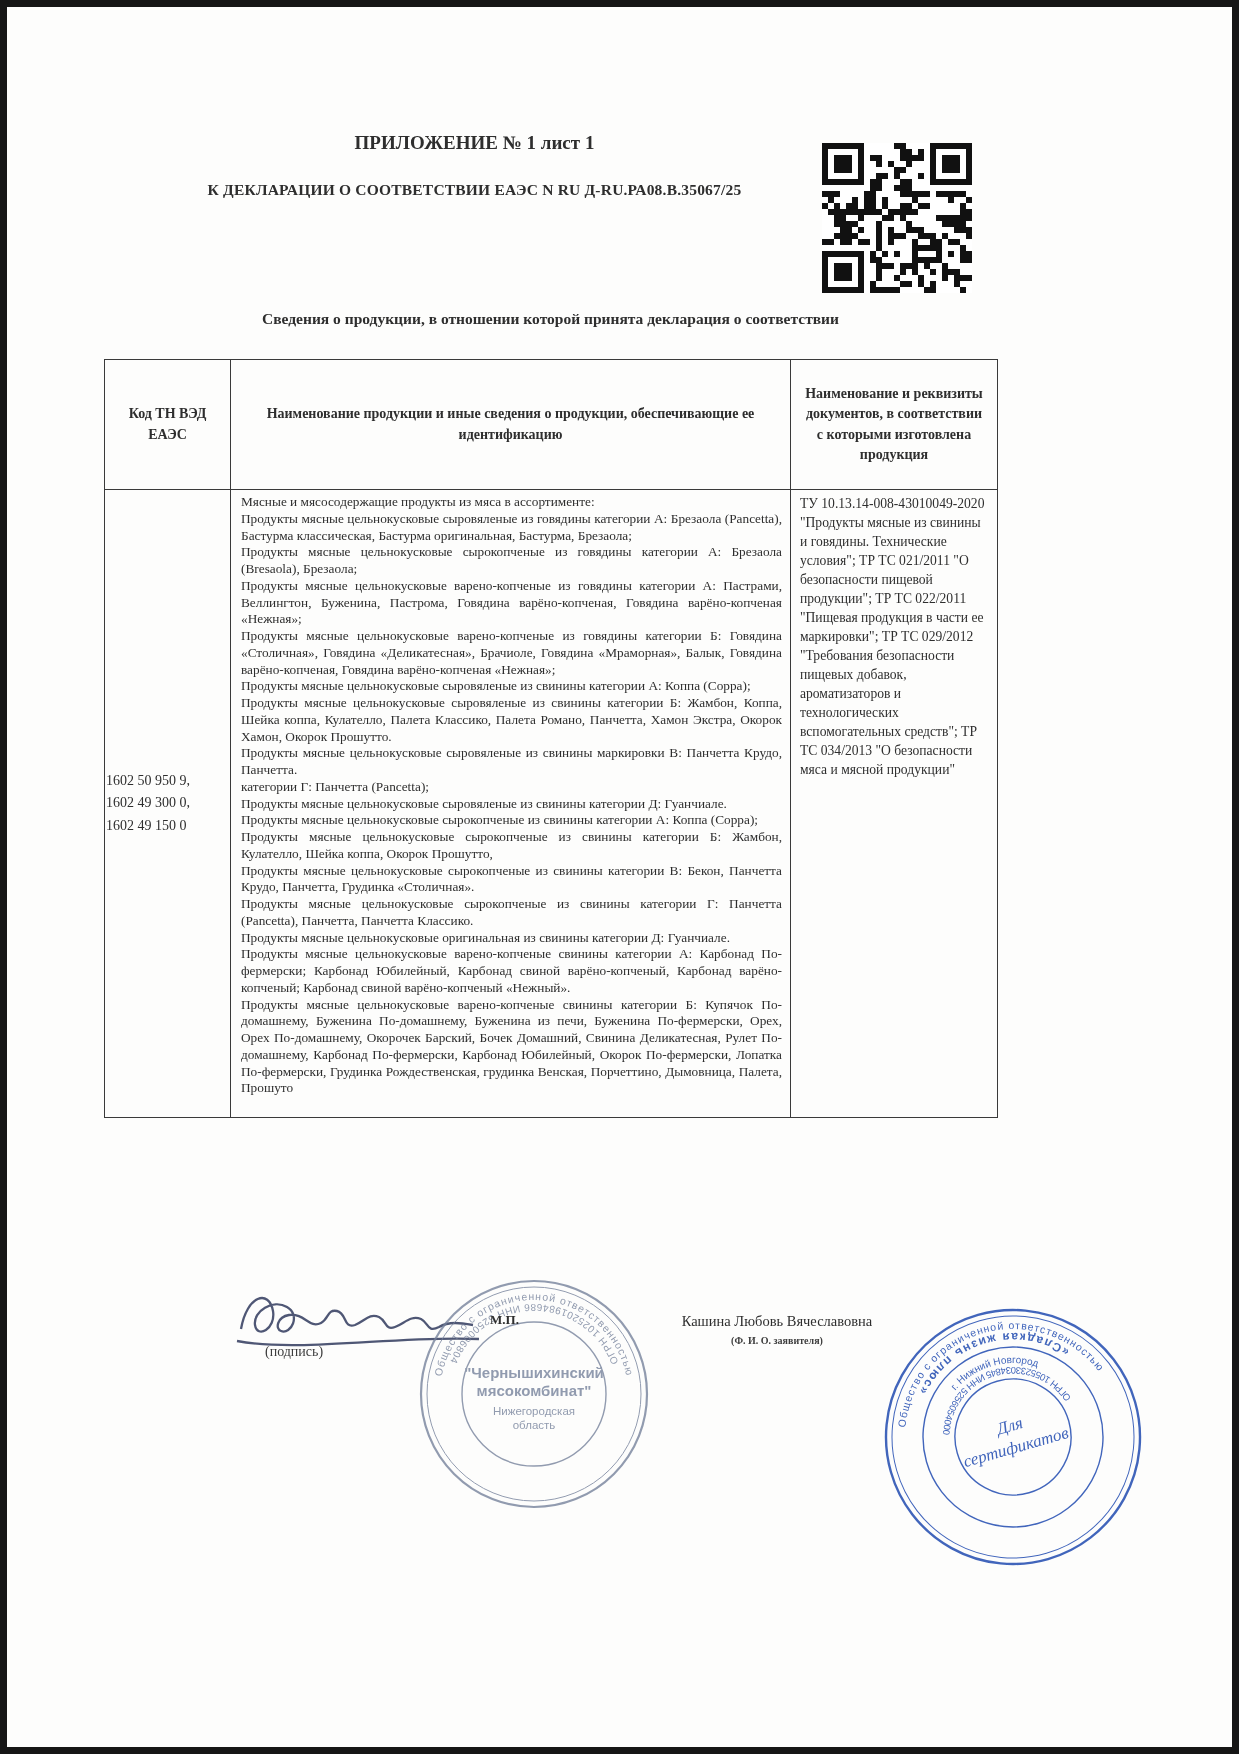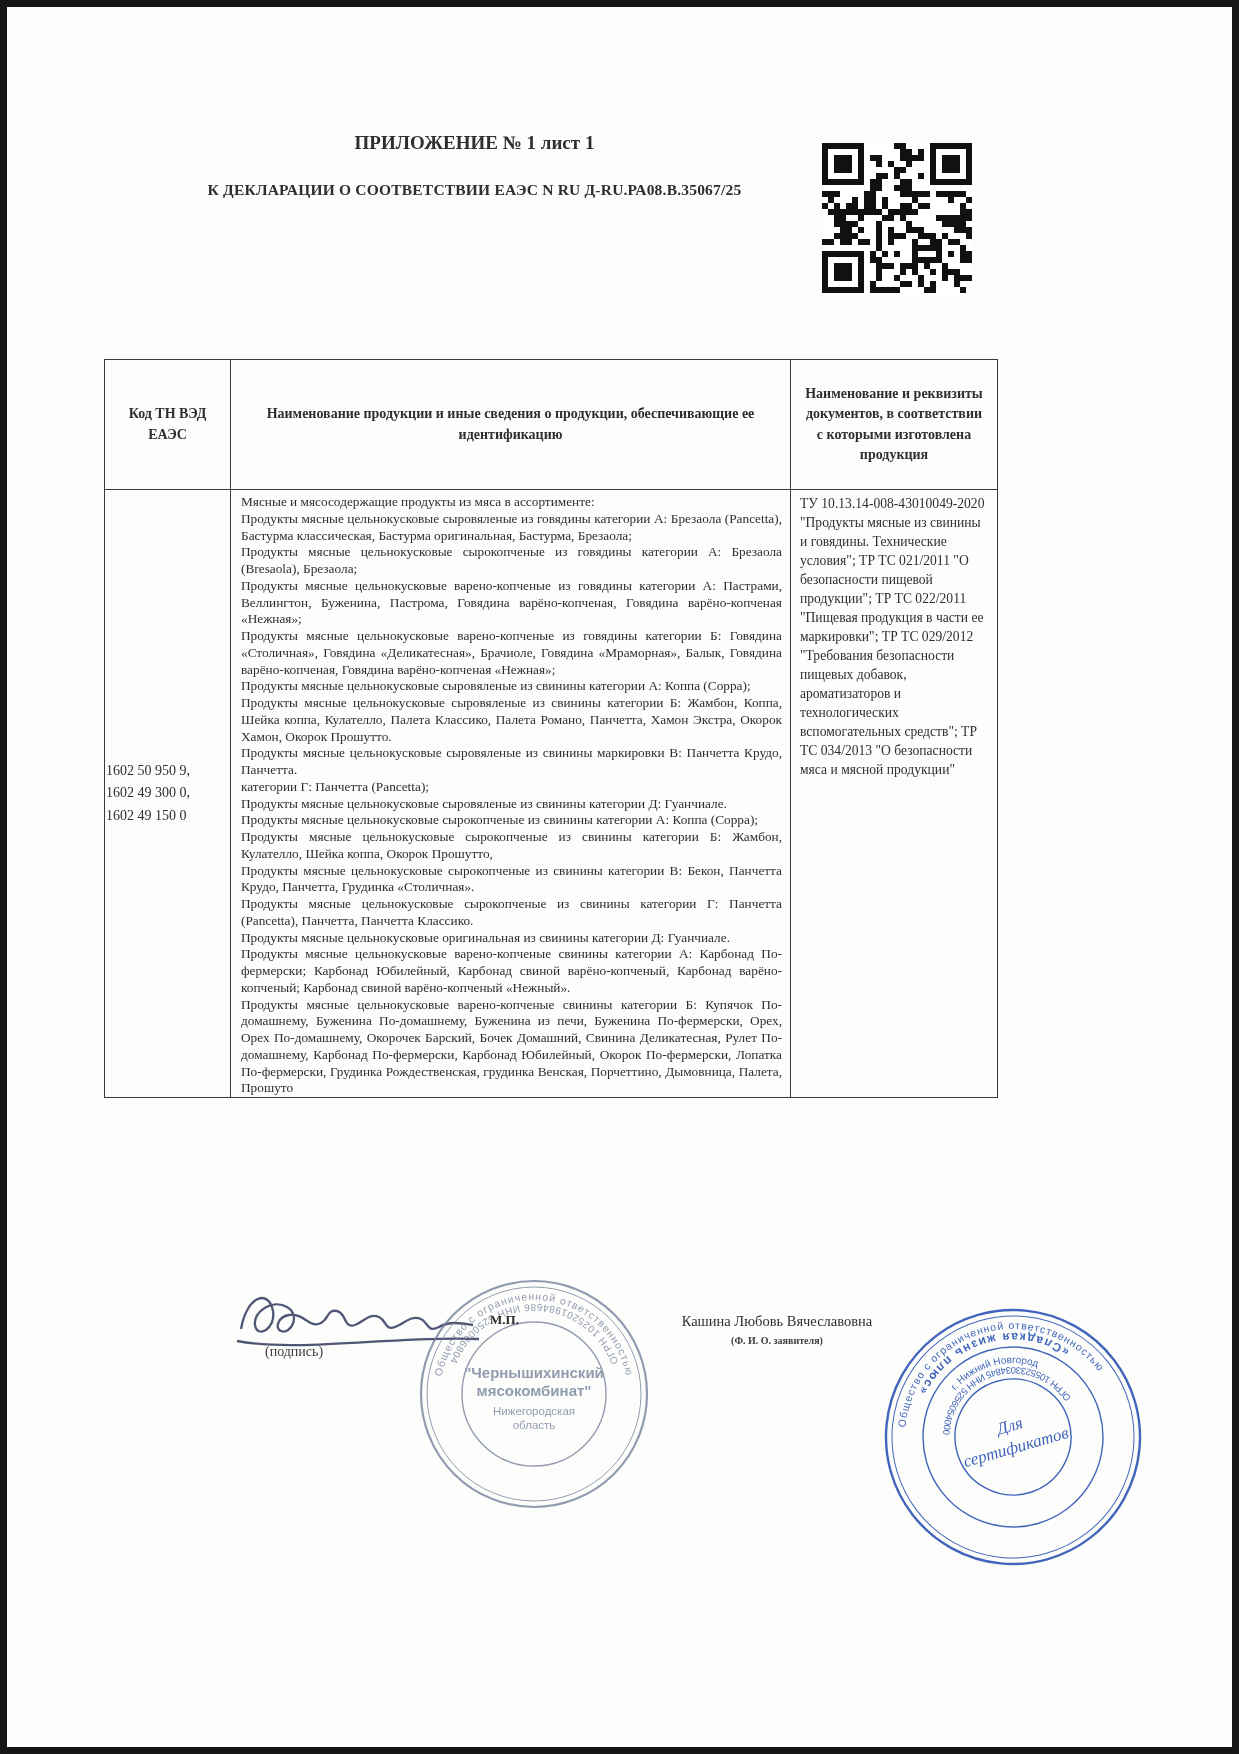--- a/index.html
+++ b/index.html
@@ -24,21 +24,21 @@
   .h2{font-size:19px;font-weight:bold;margin-bottom:27px;}
   .h3{font-size:15.5px;font-weight:bold;letter-spacing:.2px;}
   .qr{position:absolute;left:815px;top:136px;width:150px;height:150px;}
   .subtitle{position:absolute;left:97px;top:303px;width:893px;text-align:center;font-size:15.5px;font-weight:600;}
 
   
   table.main{position:absolute;left:97px;top:352px;width:893px;border-collapse:collapse;table-layout:fixed;}
   table.main th, table.main td{border:1.4px solid #3a3a3a;box-sizing:border-box;}
   table.main th{font-size:14px;font-weight:bold;vertical-align:middle;text-align:center;padding:8px 14px;height:130px;line-height:1.45;}
   td.codes{width:126px;text-align:left;vertical-align:middle;font-size:14px;line-height:1.6;}
-  td.products{width:560px;font-size:13.3px;line-height:1.26;padding:4px 8px 0 10px;text-align:justify;vertical-align:top;}
+  td.products{width:560px;font-size:13.3px;line-height:1.26;padding:4px 8px 20px 10px;text-align:justify;vertical-align:top;}
   td.docs{width:207px;font-size:13.6px;line-height:1.4;padding:4px 9px;vertical-align:top;text-align:left;}
   .para{margin:0;}
   .code-line{margin:0;}
 
   
   .sig{position:absolute;left:222px;top:1270px;width:260px;height:80px;}
   .sig path{stroke:#3c4566;stroke-width:2.3;fill:none;opacity:.9;}
   .sig-caption{position:absolute;left:258px;top:1337px;font-size:14px;color:#3d3d3d;}
   .mp{position:absolute;left:483px;top:1305px;font-weight:bold;font-size:13px;z-index:3;}
   .applicant{position:absolute;left:645px;top:1306px;width:250px;text-align:center;}
@@ -270,20 +270,21 @@
         <rect x="12" y="12" width="18" height="18" fill="#111111"></rect>
         <rect x="108" y="0" width="42" height="42" fill="#111111"></rect>
         <rect x="114" y="6" width="30" height="30" fill="#ffffff"></rect>
         <rect x="120" y="12" width="18" height="18" fill="#111111"></rect>
         <rect x="0" y="108" width="42" height="42" fill="#111111"></rect>
         <rect x="6" y="114" width="30" height="30" fill="#ffffff"></rect>
         <rect x="12" y="120" width="18" height="18" fill="#111111"></rect>
       </svg>
   </div>
 
+  <div class="subtitle">Сведения о продукции, в отношении которой принята декларация о соответствии</div>
 
   <table class="main">
     <colgroup>
         <col style="width:126px">
         <col style="width:560px">
         <col style="width:207px">
       </colgroup>
     <thead>
       <tr>
         <th>Код ТН ВЭД ЕАЭС</th>

